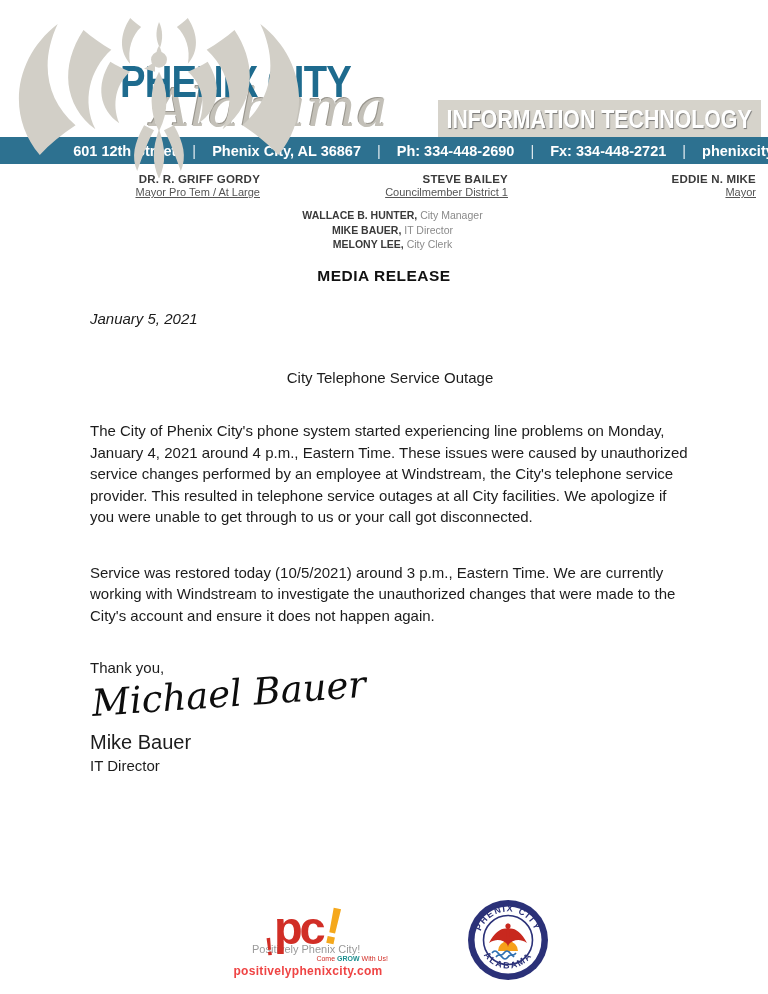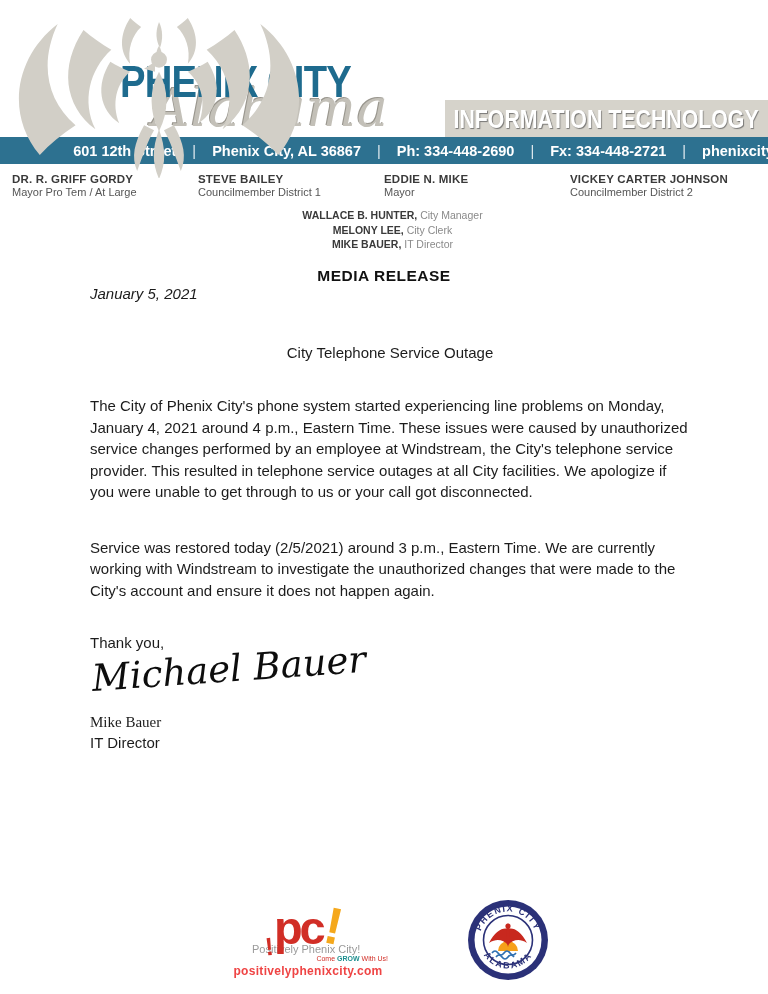--- a/index.html
+++ b/index.html
@@ -18,64 +18,64 @@
     font-size:45px; font-weight:bold; letter-spacing:-1px; color:#1E6B8E;
     transform:scaleX(.85); transform-origin:left top; white-space:nowrap;
   }
   .brand-state {
     position:absolute; left:152px; top:78px; z-index:1;
     font-family:"DejaVu Serif", serif; font-style:italic;
     font-size:52px; color:#c3c0b8; letter-spacing:1px; white-space:nowrap;
     text-shadow:1px 1px 0 #ffffff, -1px -1px 0 #9a978f;
   }
   .dept-banner {
-    position:absolute; right:0; top:100px; width:323px; height:38px; z-index:0;
+    position:absolute; right:7px; top:100px; width:323px; height:38px; z-index:0;
     background:#d6d3cb; display:flex; align-items:center; justify-content:center;
   }
   .dept-banner span {
     font-size:26px; font-weight:bold; color:#ffffff; white-space:nowrap;
     transform:scaleX(.82); letter-spacing:0;
     text-shadow:1px 1px 1px rgba(90,90,90,.75);
   }
   .address-bar {
     position:absolute; left:0; right:0; bottom:0; height:27px; z-index:1;
     background:#2D7190; color:#ffffff; font-size:14.5px; font-weight:bold;
     display:flex; align-items:center; justify-content:center; gap:16px;
     padding-left:112px; white-space:nowrap;
   }
   .address-bar .sep { opacity:.85; font-weight:normal; }
 
   
   .officials { display:flex; margin-top:9px; padding:0 12px; }
-  .official { flex:1; text-align:left; }
+  .official { flex:1; text-align:right; }
   .official .o-name { font-size:11.5px; font-weight:bold; color:#3a3a3a; letter-spacing:.2px; }
-  .official .o-title { font-size:11px; color:#555; margin-top:1px; }
+  .official .o-title { font-size:11px; color:#555; margin-top:1px;text-decoration:underline; }
 
   .staff { text-align:center; margin-top:11px; }
   .staff-line { font-size:10.5px; margin-top:2.5px;padding-left:17px; }
   .staff-line .s-name { font-weight:bold; color:#3a3a3a; }
   .staff-line .s-title { color:#8a8a8a; }
 
   .media-release {
     text-align:center; margin-top:17px;
     font-size:15.5px; font-weight:bold; color:#111; letter-spacing:.5px;
   }
 
   
   .letter { margin-left:90px; width:600px; }
-  .date { font-style:italic; font-size:15px; }
+  .date { font-style:italic; font-size:15px; margin-top:25px; }
   .subject { text-align:center; font-size:15px; font-weight:normal; margin-top:42px; }
   .para { font-size:15px; line-height:21.5px; margin-top:34px; color:#1c1c1c; }
   .closing { font-size:15px; margin-top:33px; }
   .signature {
     font-family:"DejaVu Serif", serif; font-style:italic;
     font-size:37px; color:#0d0d0d; transform:rotate(-4deg);
     transform-origin:left center; margin:6px 0 2px 2px; width:260px; white-space:nowrap;
   }
-  .signer { font-size:15px; margin-top:14px;font-family:Liberation Serif, serif; }
+  .signer { font-size:20px; margin-top:6px; }
   .signer-title { font-size:15px; margin-top:3px; }
 
   
   .footer {
     position:absolute; left:0; right:0; top:898px;
     display:flex; justify-content:center; align-items:flex-start; gap:68px;
   }
   .pc-logo { width:180px; text-align:center; }
   .pc-mark { position:relative; height:60px; line-height:60px; }
   .pc-letters {
@@ -150,48 +150,44 @@
       <div class="o-title">Mayor Pro Tem / At Large</div>
     </div>
     <div class="official">
       <div class="o-name">STEVE BAILEY</div>
       <div class="o-title">Councilmember District 1</div>
     </div>
     <div class="official">
       <div class="o-name">EDDIE N. MIKE</div>
       <div class="o-title">Mayor</div>
     </div>
-    <div class="official">
-      <div class="o-name">VICKEY CARTER JOHNSON</div>
-      <div class="o-title">Councilmember District 2</div>
-    </div>
   </section>
 
   <section class="staff">
     <div class="staff-line">
       <span class="s-name">WALLACE B. HUNTER,</span>
       <span class="s-title">City Manager</span>
     </div>
     <div class="staff-line">
+      <span class="s-name">MIKE BAUER,</span>
+      <span class="s-title">IT Director</span>
+    </div>
+    <div class="staff-line">
       <span class="s-name">MELONY LEE,</span>
       <span class="s-title">City Clerk</span>
-    </div>
-    <div class="staff-line">
-      <span class="s-name">MIKE BAUER,</span>
-      <span class="s-title">IT Director</span>
     </div>
   </section>
 
   <h1 class="media-release">MEDIA RELEASE</h1>
 
   <main class="letter">
     <p class="date">January 5, 2021</p>
     <h2 class="subject">City Telephone Service Outage</h2>
     <p class="para">The City of Phenix City's phone system started experiencing line problems on Monday, January 4, 2021 around 4 p.m., Eastern Time.  These issues were caused by unauthorized service changes performed by an employee at Windstream, the City's telephone service provider.  This resulted in telephone service outages at all City facilities.  We apologize if you were unable to get through to us or your call got disconnected.</p>
-    <p class="para">Service was restored today (2/5/2021) around 3 p.m., Eastern Time.  We are currently working with Windstream to investigate the unauthorized changes that were made to the City's account and ensure it does not happen again.</p>
+    <p class="para">Service was restored today (10/5/2021) around 3 p.m., Eastern Time.  We are currently working with Windstream to investigate the unauthorized changes that were made to the City's account and ensure it does not happen again.</p>
     <p class="closing">Thank you,</p>
     <div class="signature">Michael Bauer</div>
     <p class="signer">Mike Bauer</p>
     <p class="signer-title">IT Director</p>
   </main>
 
   <footer class="footer">
 
     <div class="pc-logo">
       <div class="pc-mark">

